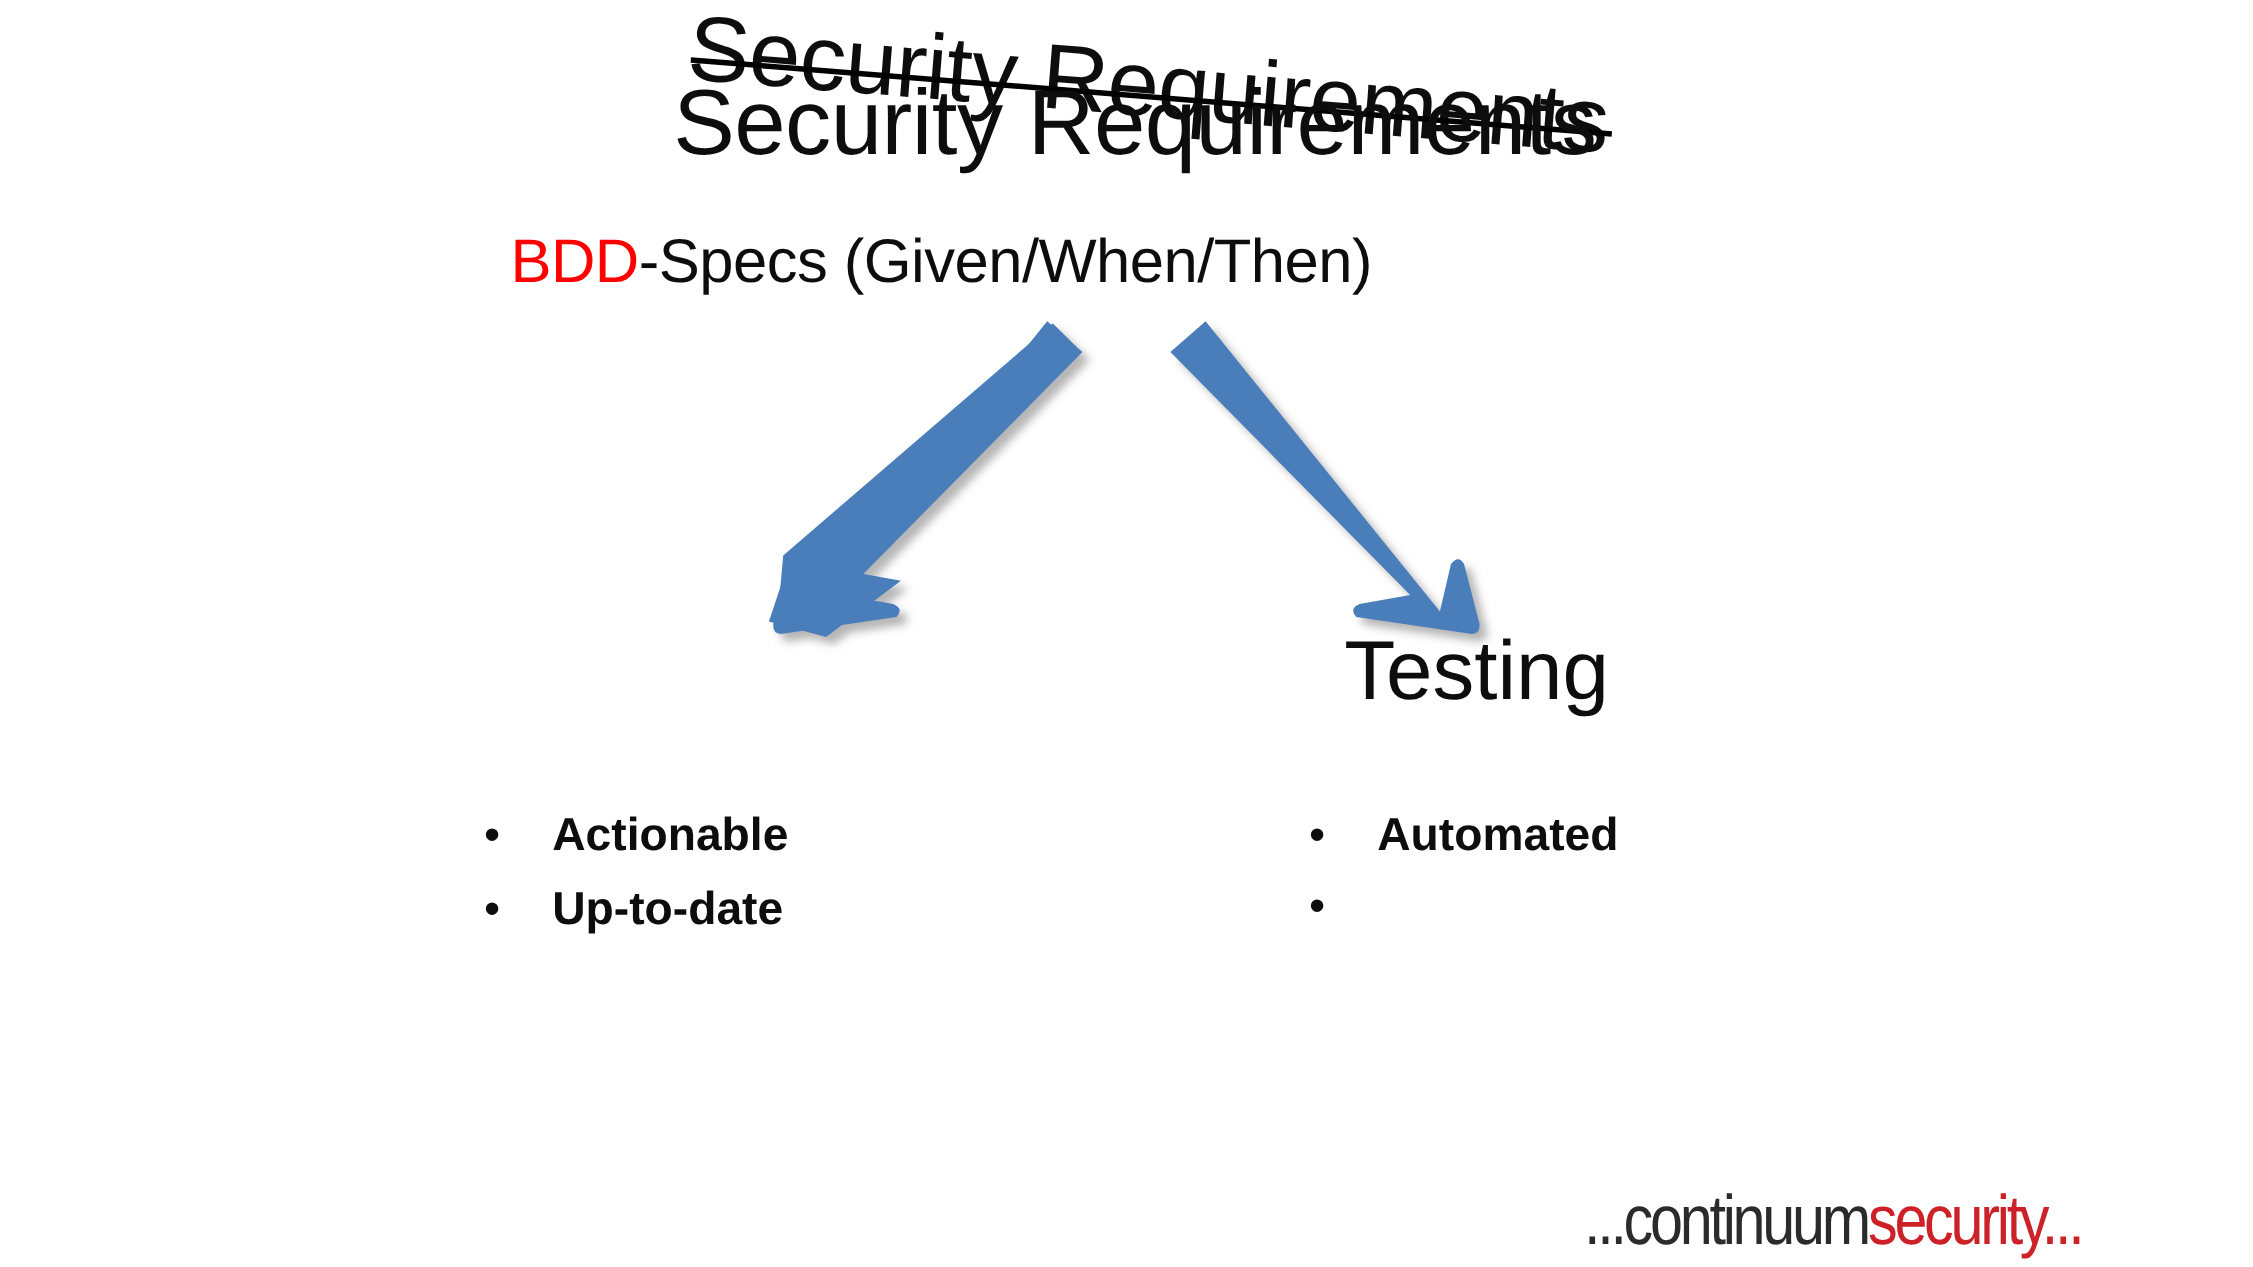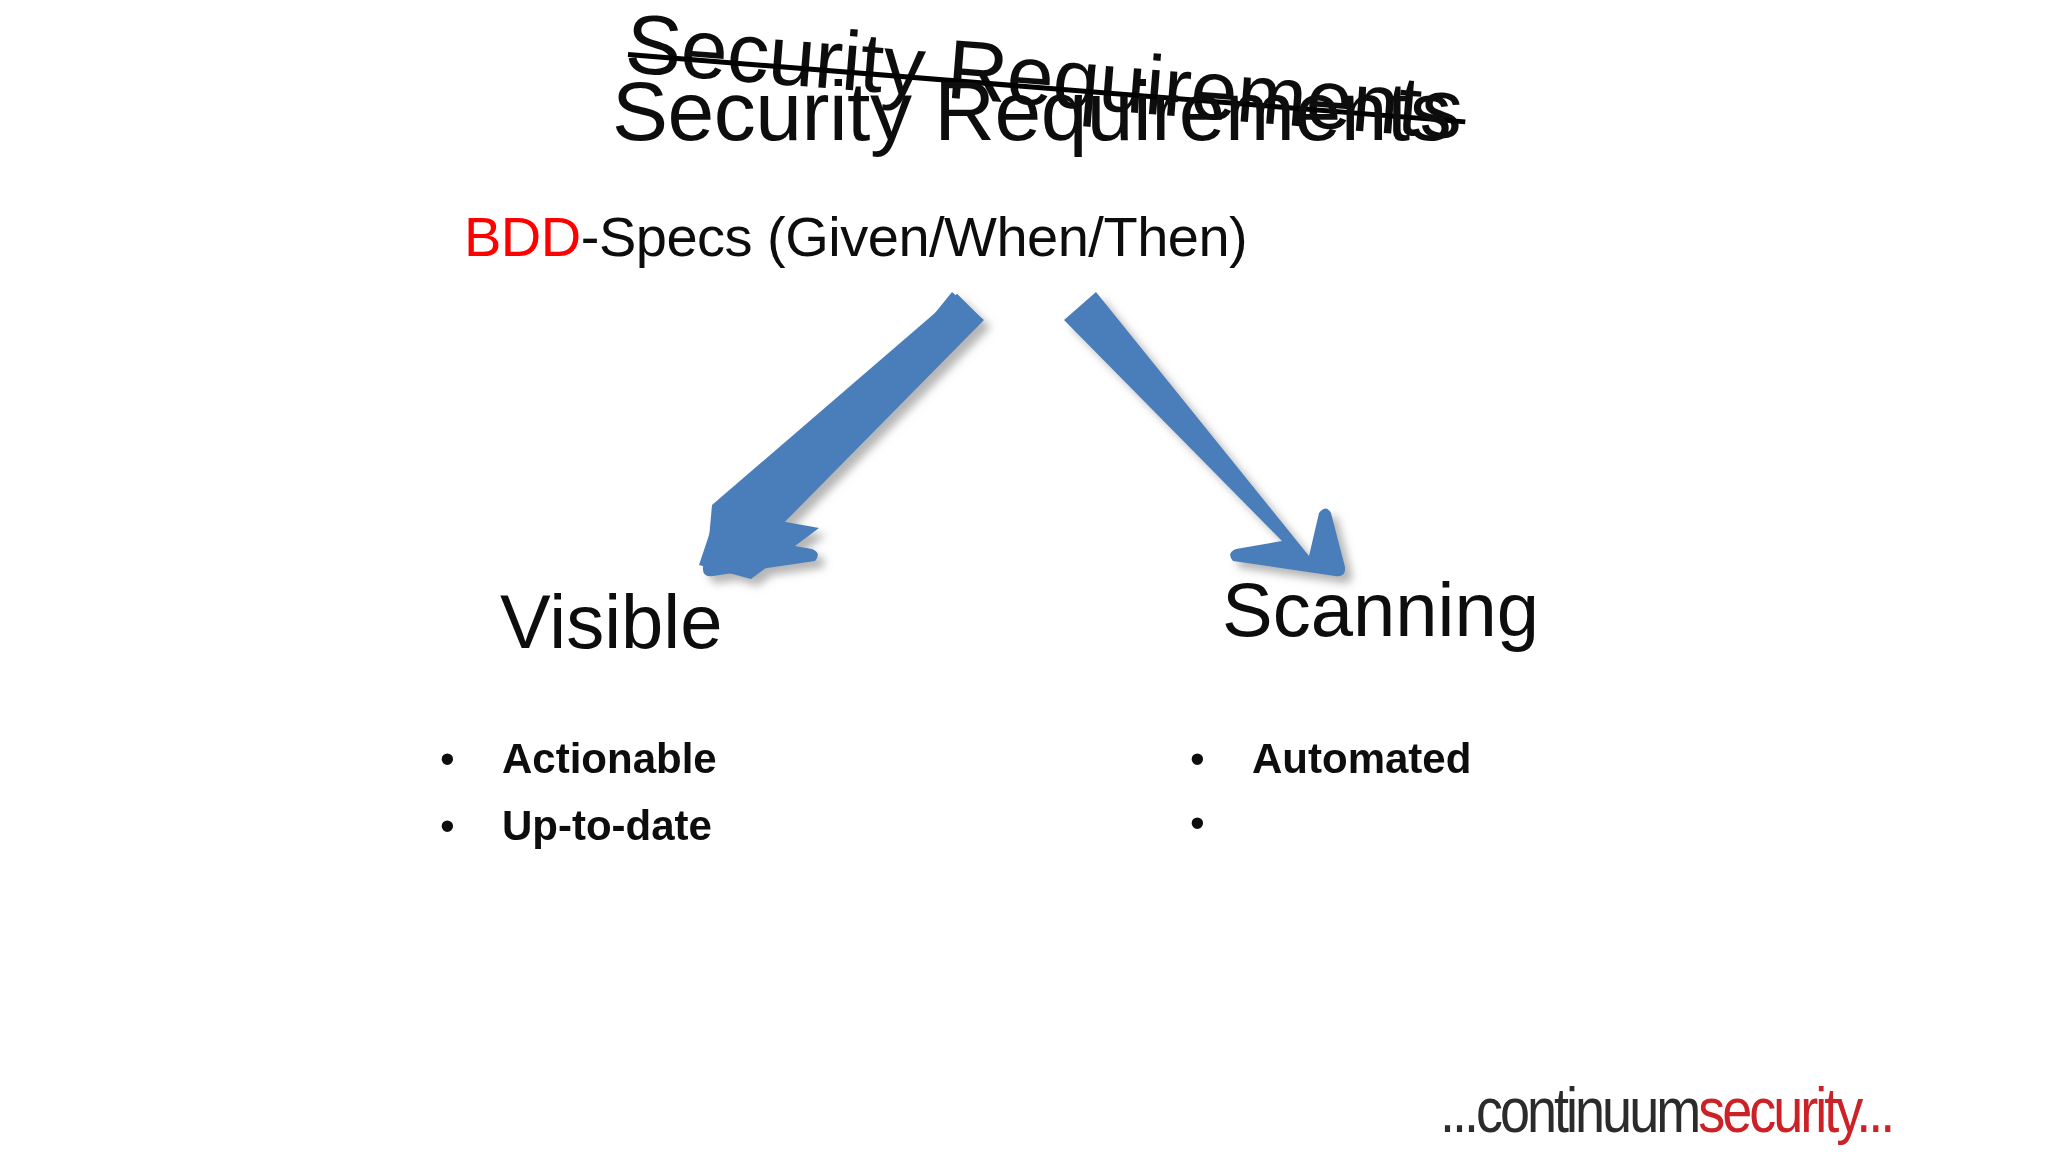--- a/index.html
+++ b/index.html
@@ -158,34 +158,33 @@
       <path fill="#4a7ebb" d="M 952,292 L 984,320 L 766,541 L 812,549 Q 822,553 815,561 L 713,576
                Q 702,578 703,567 L 717,513 Q 722,504 729,513 L 739,556 Z"></path>
     </g>
 
     <g filter="url(#arrowShadow)">
       <path fill="#4a7ebb" d="M 1096,292 L 1064,320 L 1282,541 L 1236,549 Q 1226,553 1233,561 L 1335,576
                Q 1346,578 1345,567 L 1331,513 Q 1326,504 1319,513 L 1309,556 Z"></path>
     </g>
   </svg>
 
-  <div class="col-heading left">Visible</div>
 
   <ul class="bullet-list left">
     <li>
       <span class="bullet-dot">•</span>
       <span class="bullet-text">Actionable</span>
     </li>
     <li>
       <span class="bullet-dot">•</span>
       <span class="bullet-text">Up-to-date</span>
     </li>
   </ul>
 
-  <div class="col-heading right">Scanning</div>
+  <div class="col-heading right">Testing</div>
 
   <ul class="bullet-list right">
     <li>
       <span class="bullet-dot">•</span>
       <span class="bullet-text">Automated</span>
     </li>
     <li>
       <span class="bullet-dot">•</span>
     </li>
   </ul>

